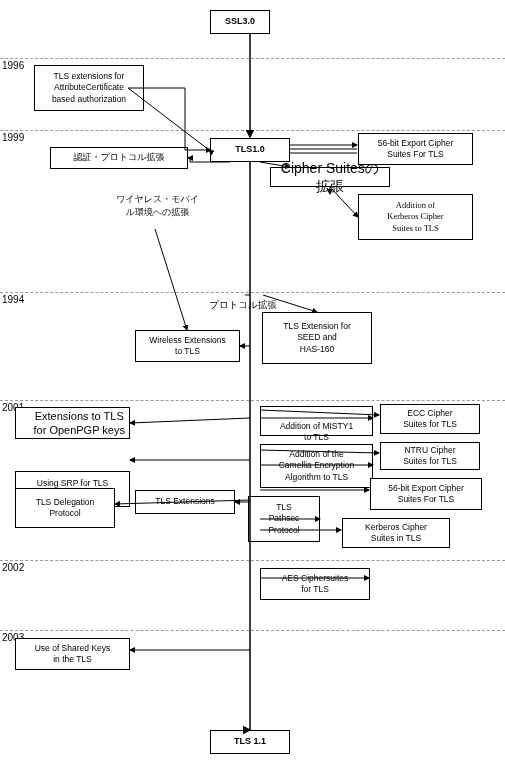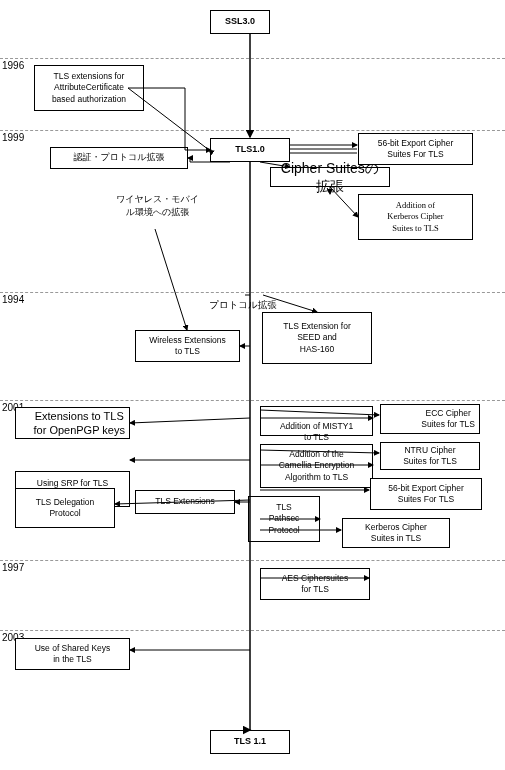--- a/index.html
+++ b/index.html
@@ -67,21 +67,21 @@
   <div class="year-line" style="top:130px;"></div>
   <div class="year-label" style="top:132px;">1999</div>
 
   <div class="year-line" style="top:292px;"></div>
   <div class="year-label" style="top:294px;">1994</div>
 
   <div class="year-line" style="top:400px;"></div>
   <div class="year-label" style="top:402px;">2001</div>
 
   <div class="year-line" style="top:560px;"></div>
-  <div class="year-label" style="top:562px;">1997</div>
+  <div class="year-label" style="top:562px;">2002</div>
 
   <div class="year-line" style="top:630px;"></div>
   <div class="year-label" style="top:632px;">2003</div>
 
   <div class="box box-bold" style="left:210px;top:10px;width:60px;height:24px;display:flex;align-items:center;justify-content:center;">
     <span>SSL3.0</span>
   </div>
 
   <div class="box" style="left:34px;top:65px;width:110px;height:46px;display:flex;align-items:center;justify-content:center;font-size:8.5px;text-align:center;">
     <span>TLS extensions for<br>AttributeCertificate<br>based authorization</span>
@@ -144,21 +144,21 @@
   </div>
 
   <div class="box" style="left:260px;top:444px;width:113px;height:44px;display:flex;align-items:center;justify-content:center;font-size:8.5px;">
     <span style="text-align:center;">Addition of the<br>Camellia Encryption<br>Algorithm to TLS</span>
   </div>
 
   <div class="box" style="left:248px;top:496px;width:72px;height:46px;display:flex;align-items:center;justify-content:center;font-size:8.5px;">
     <span style="text-align:center;">TLS<br>Pathsec<br>Protocol</span>
   </div>
 
-  <div class="box" style="left:380px;top:404px;width:100px;height:30px;display:flex;align-items:center;justify-content:flex-end;font-size:8.5px;">
+  <div class="box" style="left:380px;top:404px;width:100px;height:30px;display:flex;align-items:center;justify-content:center;font-size:8.5px;">
     <span style="text-align:center;">ECC Cipher<br>Suites for TLS</span>
   </div>
 
   <div class="box" style="left:380px;top:442px;width:100px;height:28px;display:flex;align-items:center;justify-content:center;font-size:8.5px;">
     <span style="text-align:center;">NTRU Cipher<br>Suites for TLS</span>
   </div>
 
   <div class="box" style="left:370px;top:478px;width:112px;height:32px;display:flex;align-items:center;justify-content:center;font-size:8.5px;">
     <span style="text-align:center;">56-bit Export Cipher<br>Suites For TLS</span>
   </div>

